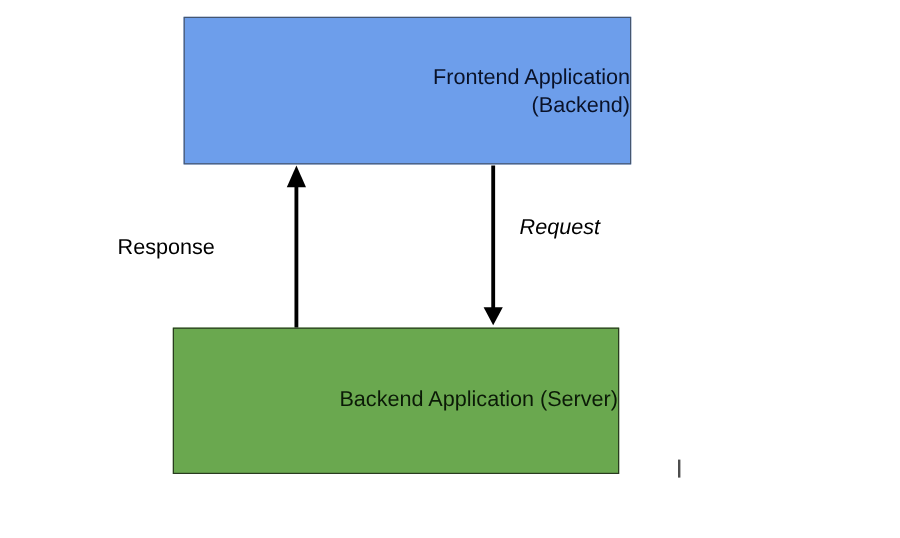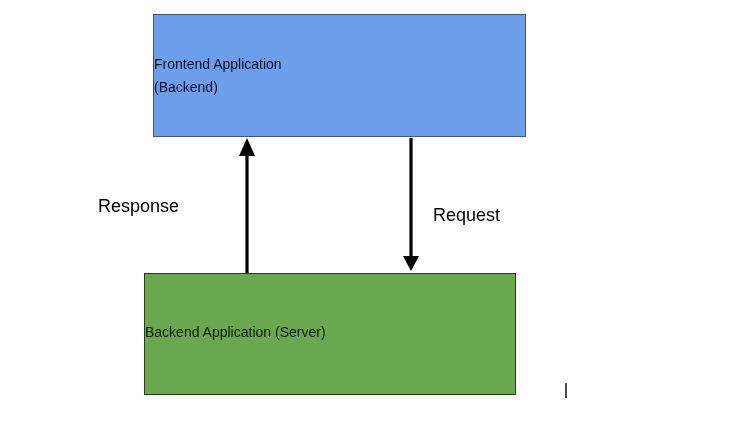--- a/index.html
+++ b/index.html
@@ -13,24 +13,24 @@
     height: 448px;
     overflow: hidden;
     font-family: "Liberation Sans", sans-serif;
   }
   .box {
     position: absolute;
     box-sizing: border-box;
     border: 1px solid transparent;
     display: flex;
     flex-direction: column;
-    align-items: flex-start;
+    align-items: flex-end;
     justify-content: center;
     text-align: center;
-    font-size: 14px;
+    font-size: 18px;
     line-height: 23px;
   }
   .box-frontend {
     left: 153px;
     top: 14px;
     width: 373px;
     height: 123px;
   }
   .box-backend {
     left: 144px;
@@ -53,21 +53,22 @@
     line-height: 21px;
     color: #000000;
     white-space: nowrap;
   }
   .edge-label-response {
     left: 98px;
     top: 196px;
   }
   .edge-label-request {
     left: 433px;
-    top: 205px;
+    top: 179px;
+    font-style: italic;
   }
   .text-caret {
     position: absolute;
     left: 565px;
     top: 383px;
     width: 2px;
     height: 15px;
     background: #4d4d4d;
   }
 </style>

